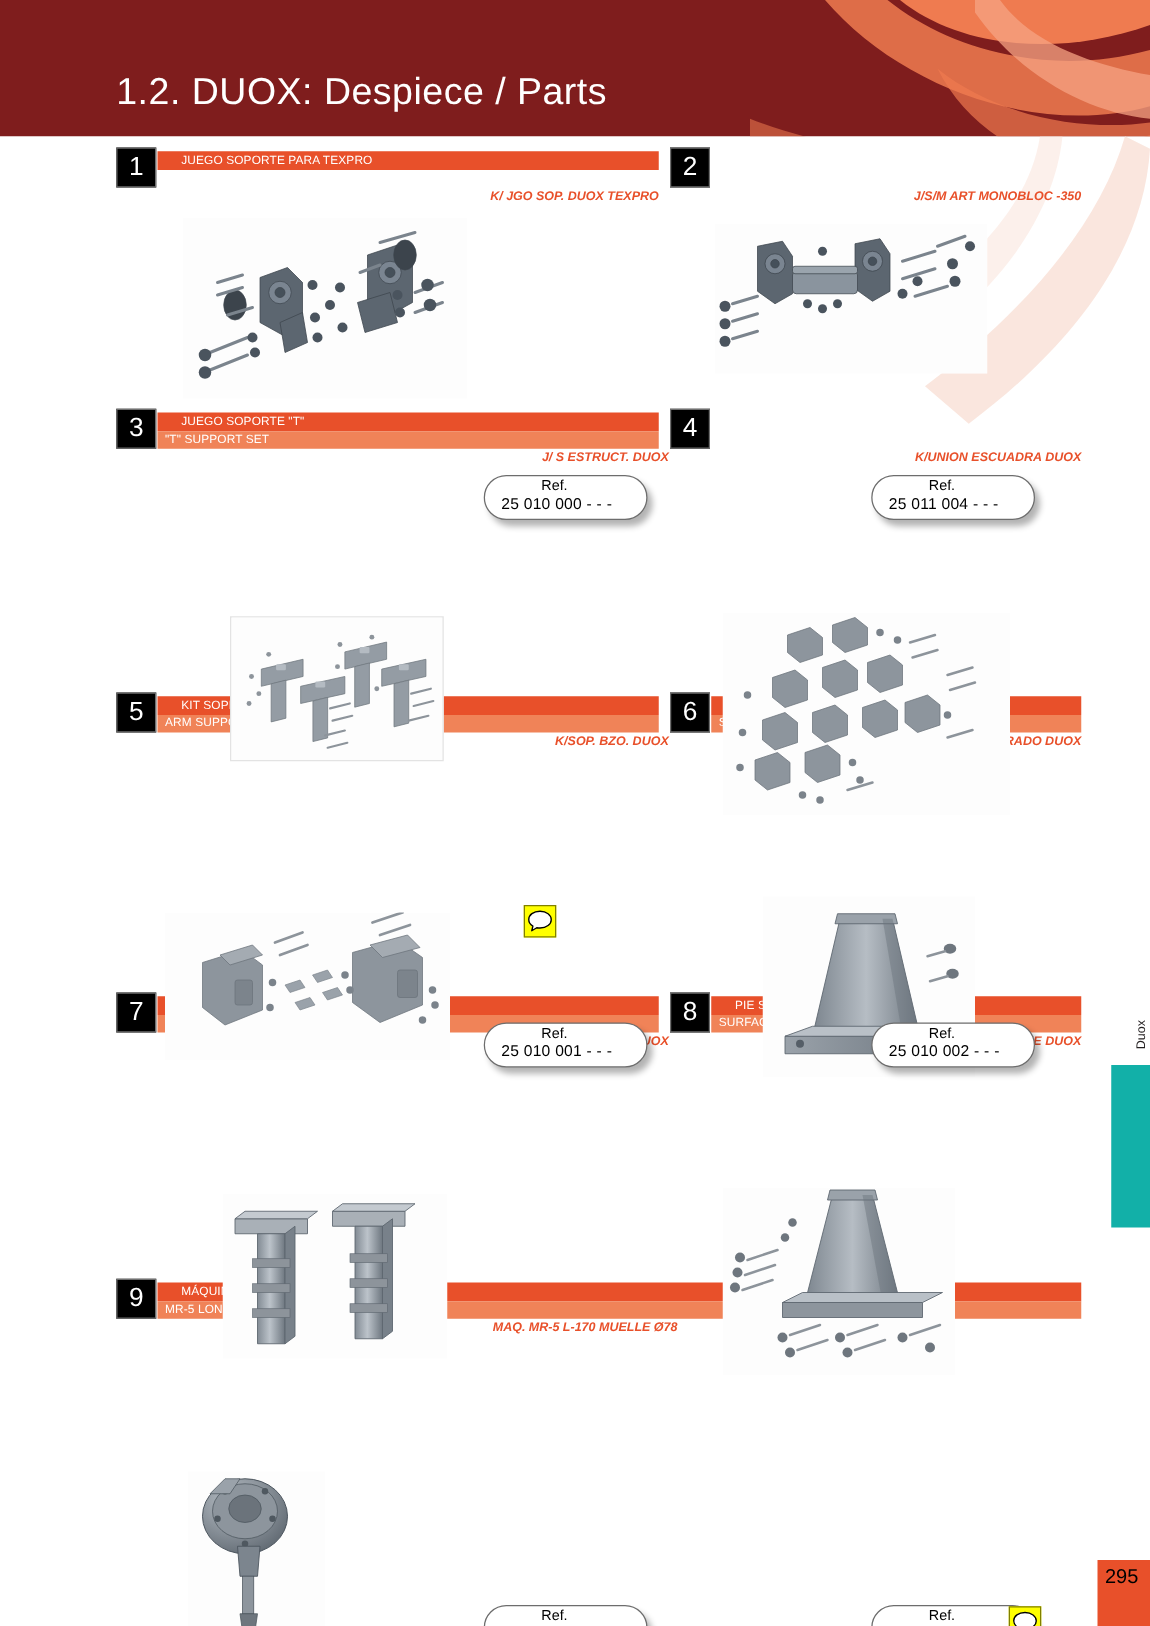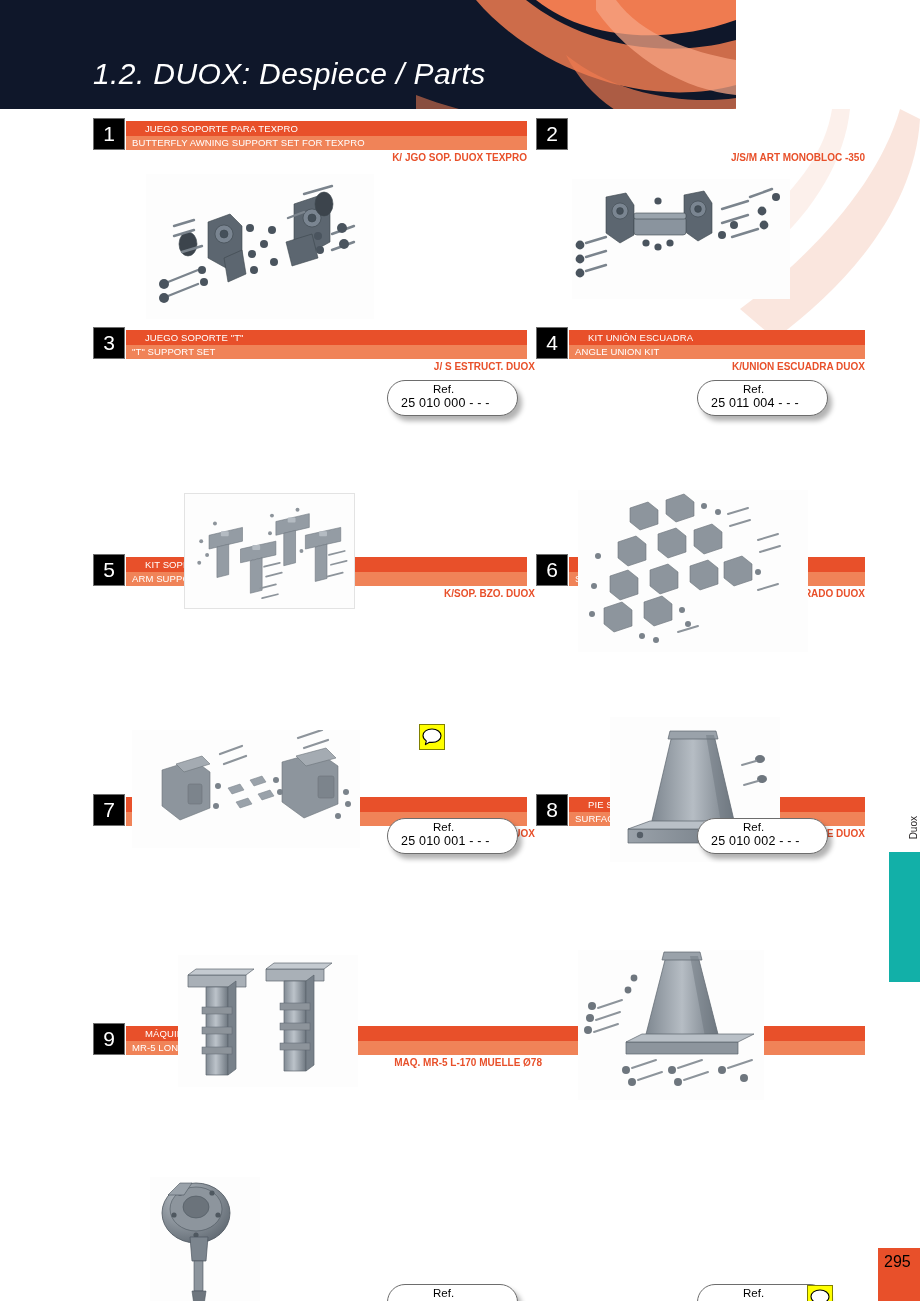--- a/index.html
+++ b/index.html
@@ -13,25 +13,24 @@
     position: relative;
     overflow: hidden;
     font-family: "Liberation Sans", sans-serif;
     color: #231f20;
   }
 
   
   #banner {
     position: absolute;
     left: 0; top: 0;
-    width: 736px;
+    width: 920px;
     height: 109px;
-    background: #0f172a;
+    background: #7f1d1d;
     overflow: hidden;
-    font-style: italic;
   }
   #banner-swoosh {
     position: absolute;
     right: 0; top: 0;
     width: 320px;
     height: 200px;
     pointer-events: none;
   }
   #page-title {
     position: absolute;
@@ -112,20 +111,21 @@
     box-sizing: border-box;
     white-space: nowrap;
     overflow: hidden;
     letter-spacing: 0.1px;
   }
   .item-code {
     position: absolute;
     top: 31px;
     font-size: 10px;
     font-weight: bold;
+    font-style: italic;
     color: #e8502a;
     text-align: right;
     white-space: nowrap;
   }
 
   
   .ref {
     position: absolute;
     box-sizing: border-box;
     width: 131px;
@@ -238,21 +238,20 @@
 </svg>
 
 <div id="sheet">
 
   <div class="row" style="top:0;">
 
     <div class="item-head" style="left:93px; width:434px; top:12px;">
       <div class="item-num">1</div>
       <div class="bar-wrap">
         <div class="bar-top">JUEGO SOPORTE PARA TEXPRO</div>
-        <div class="bar-bot">BUTTERFLY AWNING SUPPORT SET FOR TEXPRO</div>
       </div>
       <div class="item-code" style="left:0; width:434px;">K/ JGO SOP. DUOX TEXPRO</div>
     </div>
 
     <div class="item-head" style="left:536px; width:329px; top:12px;">
       <div class="item-num">2</div>
       <div class="item-code" style="left:0; width:329px;">J/S/M ART MONOBLOC -350</div>
     </div>
 
     <svg class="photo" style="left:146px; top:65px; width:228px; height:145px;" viewBox="0 0 228 145">
@@ -349,24 +348,20 @@
     <div class="item-head" style="left:93px; width:434px; top:12px;">
       <div class="item-num">3</div>
       <div class="bar-wrap">
         <div class="bar-top">JUEGO SOPORTE "T"</div>
         <div class="bar-bot">"T" SUPPORT SET</div>
       </div>
       <div class="item-code" style="left:0; width:442px;">J/ S ESTRUCT. DUOX</div>
     </div>
     <div class="item-head" style="left:536px; width:329px; top:12px;">
       <div class="item-num">4</div>
-      <div class="bar-wrap">
-        <div class="bar-top">KIT UNIÓN ESCUADRA</div>
-        <div class="bar-bot">ANGLE UNION KIT</div>
-      </div>
       <div class="item-code" style="left:0; width:329px;">K/UNION ESCUADRA DUOX</div>
     </div>
 
     <svg class="photo photo-frame" style="left:184px; top:175px; width:171px; height:116px;" viewBox="0 0 171 116">
       <rect width="171" height="116" fill="#fdfdfd"></rect>
       <g fill="#949ca4" stroke="#6e767e" stroke-width="0.6">
         <path d="M24 42 L58 34 L58 48 L24 56 Z"></path>
         <path d="M32 54 L44 51 L44 82 L32 85 Z"></path>
         <path d="M56 56 L92 48 L92 62 L56 70 Z"></path>
         <path d="M66 68 L78 65 L78 98 L66 101 Z"></path>

